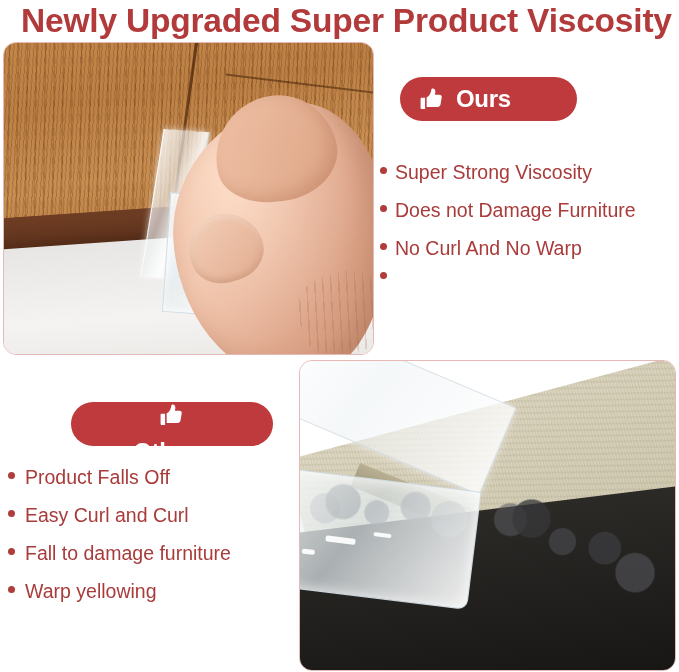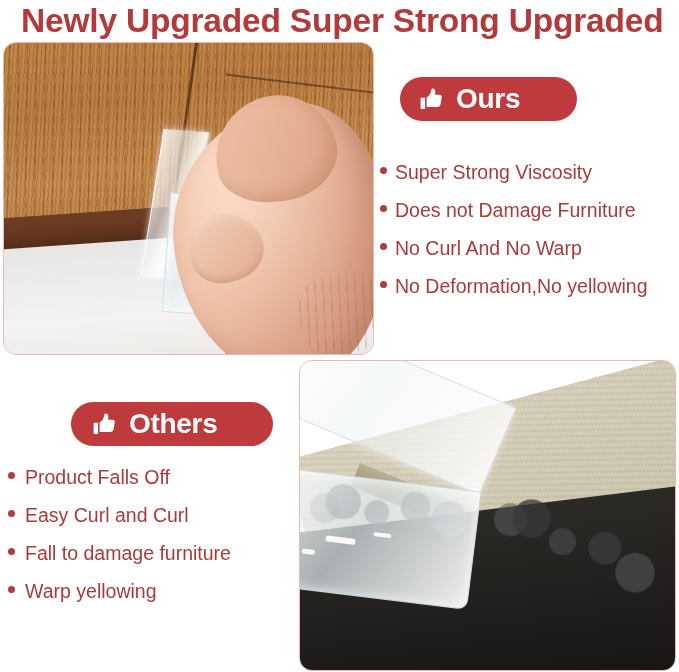--- a/index.html
+++ b/index.html
@@ -303,24 +303,25 @@
     padding: 0 20px 0 18px;
     gap: 11px;
   }
   .pill-others {
     left: 71px;
     top: 402px;
     width: 202px;
     height: 44px;
     padding: 0 22px 0 20px;
     gap: 11px;
+    flex-direction: column;
   }
   .pill-label {
     color: #ffffff;
-    font-size: 28px;
+    font-size: 24px;
     font-weight: bold;
     line-height: 1;
     letter-spacing: -0.3px;
     white-space: nowrap;
   }
   .thumb-icon {
     flex: 0 0 auto;
     width: 27px;
     height: 27px;
     display: block;
@@ -368,21 +369,21 @@
   .bullets-others .dot {
     margin-right: 10px;
   }
   .bullet-text {
     line-height: 1;
   }
 </style>
 </head>
 <body>
 
-<div class="headline">Newly Upgraded Super Strong Upgraded</div>
+<div class="headline">Newly Upgraded Super Product Viscosity</div>
 
 <div class="photo photo-ours">
   <div class="photo-inner">
     <div class="wood-top"></div>
     <div class="wood-seam"></div>
     <div class="wood-seam2"></div>
     <div class="wood-edge"></div>
     <div class="floor-white"></div>
     <div class="guard-strip"></div>
     <div class="guard-face"></div>
@@ -412,21 +413,20 @@
   <div class="bullet-row">
     <span class="dot"></span>
     <span class="bullet-text">Does not Damage Furniture</span>
   </div>
   <div class="bullet-row">
     <span class="dot"></span>
     <span class="bullet-text">No Curl And No Warp</span>
   </div>
   <div class="bullet-row">
     <span class="dot"></span>
-    <span class="bullet-text">No Deformation,No yellowing</span>
   </div>
 </div>
 
 <div class="pill pill-others">
   <span class="thumb-icon">
     <svg viewBox="0 0 24 24" width="27" height="27" aria-hidden="true">
       <path fill="#ffffff" d="M3.2 10.4h3.1v10.1H3.2a.9.9 0 0 1-.9-.9v-8.3c0-.5.4-.9.9-.9z"></path>
       <path fill="#ffffff" d="M7.7 10.1c1.2-.7 2.3-1.9 3.1-3.3.6-1.1.9-2.2 1-3.3.05-.7.5-1.2 1.2-1.2.9 0 1.7.5 2.1 1.3.5 1.1.4 2.5-.1 4.1h4.2c1.2 0 2.1 1 1.9 2.2l-1.1 6.6c-.2 1.3-1.3 2.2-2.6 2.2H7.7z"></path>
     </svg>
   </span>

